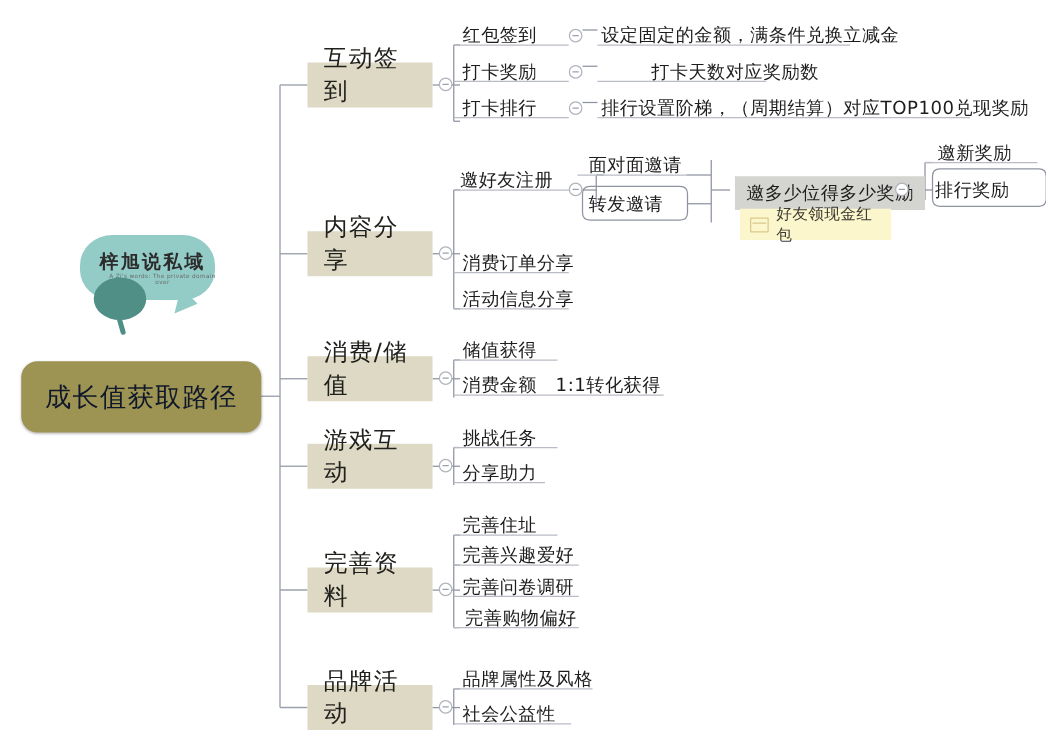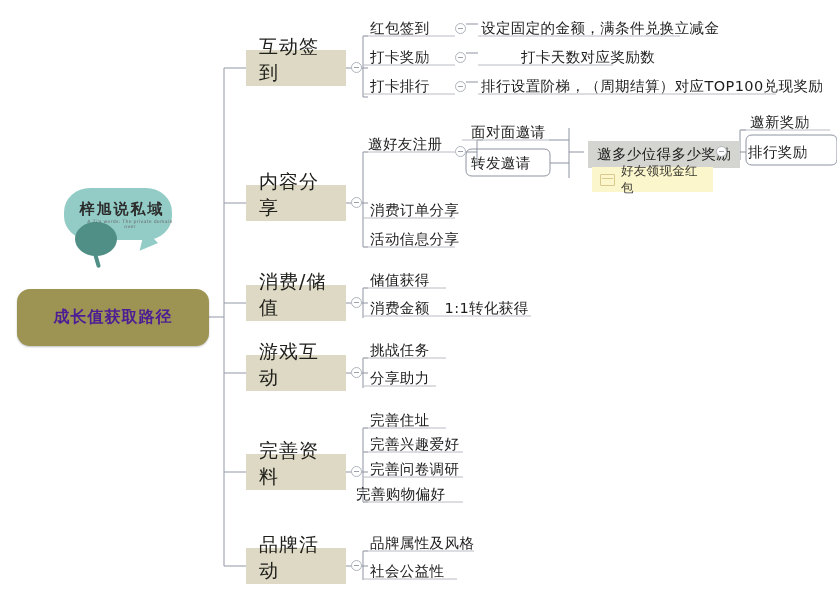--- a/index.html
+++ b/index.html
@@ -16,21 +16,21 @@
   #wires{position:absolute;left:0;top:0;width:837px;height:601px;pointer-events:none;}
 
   
   #root-node{
     position:absolute;left:17px;top:289px;width:192px;height:57px;
     background:#9d9453;border-radius:13px;
     box-shadow:0 1px 2px rgba(0,0,0,.25);
     display:flex;align-items:center;justify-content:center;
   }
   #root-node span{
-    font-size:16px;font-weight:bold;color:#4c1d95;letter-spacing:1px;
+    font-size:21px;font-weight:normal;color:#0f172a;letter-spacing:1px;
   }
 
   
   .branch{
     position:absolute;height:36px;
     background:#ded9c4;
     display:flex;align-items:flex-end;justify-content:center;
     padding:0 13px;box-sizing:border-box;
   }
   .branch span{font-size:19px;color:#20211c;letter-spacing:1px;}
@@ -274,18 +274,18 @@
 
   <div class="leaf" style="left:370px;top:271px;">储值获得</div>
   <div class="leaf" style="left:370px;top:299px;">消费金额　1:1转化获得</div>
 
   <div class="leaf" style="left:370px;top:341px;">挑战任务</div>
   <div class="leaf" style="left:370px;top:369px;">分享助力</div>
 
   <div class="leaf" style="left:370px;top:411px;">完善住址</div>
   <div class="leaf" style="left:370px;top:435px;">完善兴趣爱好</div>
   <div class="leaf" style="left:370px;top:460px;">完善问卷调研</div>
-  <div class="leaf" style="left:356px;top:485px;font-family:Liberation Serif, serif;">完善购物偏好</div>
+  <div class="leaf" style="left:372px;top:485px;font-family:Liberation Serif, serif;">完善购物偏好</div>
 
   <div class="leaf" style="left:370px;top:534px;">品牌属性及风格</div>
   <div class="leaf" style="left:370px;top:562px;">社会公益性</div>
 
 </div>
 
 </body></html>

